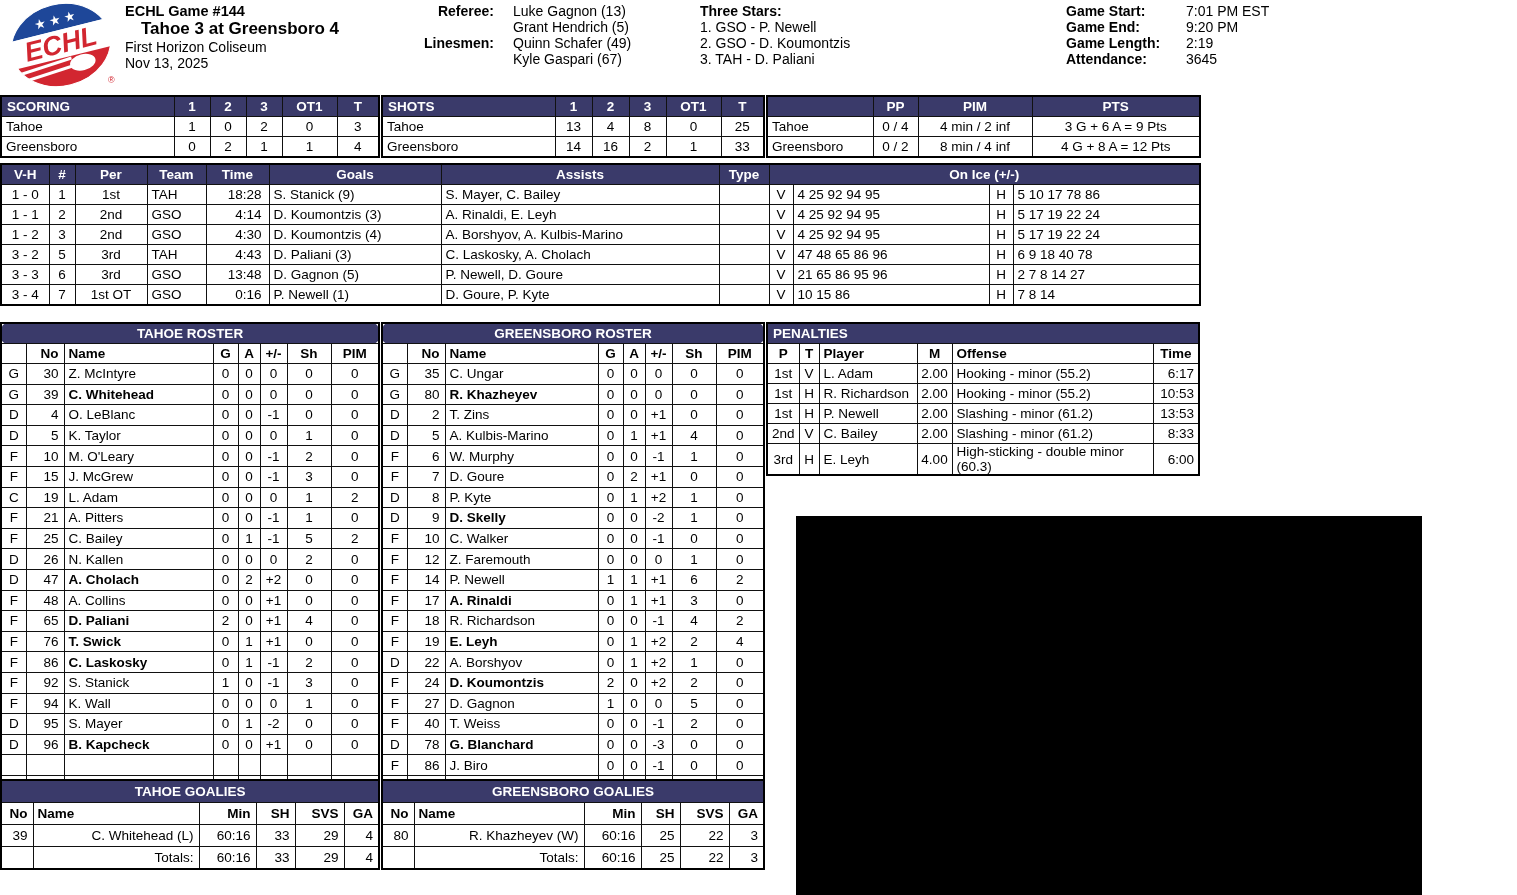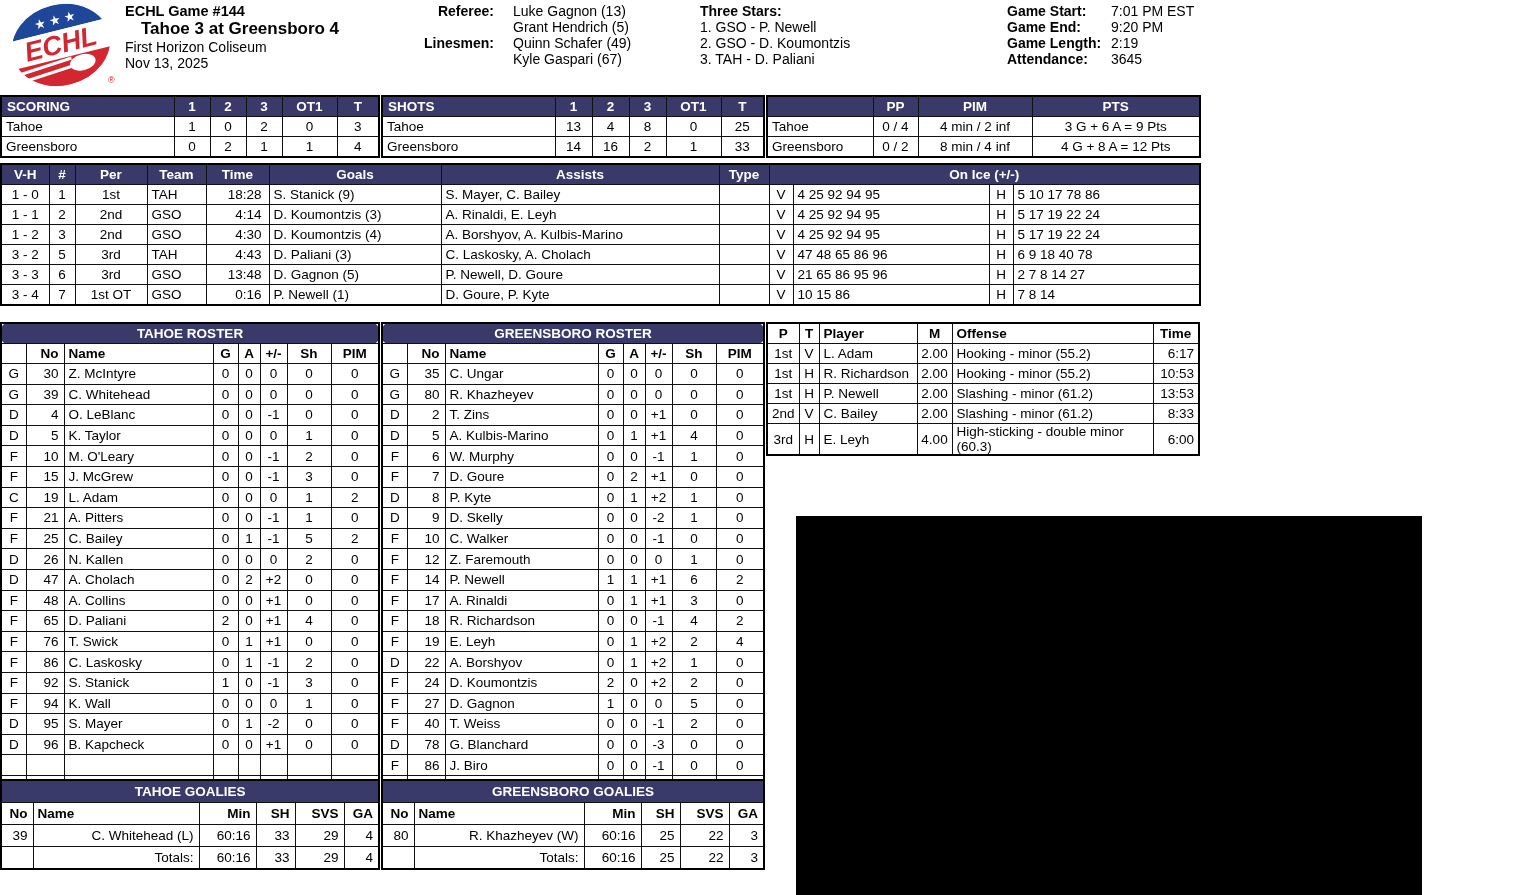--- a/index.html
+++ b/index.html
@@ -11,36 +11,36 @@
 
   
   .hblock{position:absolute;font-size:14px;line-height:16px;}
   .b{font-weight:bold;}
   #game-id{left:125px;top:3px;}
   #game-id .matchup{font-size:17px;line-height:20px;font-weight:bold;margin-left:16px;}
   #game-id .gl{font-size:14.5px;font-weight:bold;}
   #officials{left:388px;top:3px;display:grid;grid-template-columns:106px auto;column-gap:19px;}
   #officials .lab{text-align:right;font-weight:bold;}
   #three-stars{left:700px;top:3px;}
-  #game-info{left:1007px;top:3px;display:grid;grid-template-columns:100px auto;column-gap:4px;}
+  #game-info{left:1066px;top:3px;display:grid;grid-template-columns:100px auto;column-gap:20px;}
   #game-info .lab{font-weight:bold;}
 
   
   table{border-collapse:collapse;position:absolute;table-layout:fixed;
         font-size:13.5px;background:#fff;border:2px solid #000;}
   th,td{border:1px solid #111;padding:0 2px;height:19px;overflow:hidden;white-space:nowrap;}
   th{font-weight:bold;text-align:center;}
   .navy{background:var(--navy);color:#fff;}
   th.tleft{text-align:left;padding-left:5px;}
   td{text-align:center;}
   td[data-col="team"],td[data-col="name"],td[data-col="goal"],td[data-col="assists"],
   td[data-col="player"],td[data-col="offense"],td[data-col="v_on"],td[data-col="h_on"]
       {text-align:left;padding-left:4px;}
   td[data-col="no"]{text-align:right;padding-right:5px;}
-  .bname{font-weight:normal;}
+  .bname{font-weight:bold;}
 
   #goals-table td[data-col="time"]{text-align:right;padding-right:7px;}
 
   .roster th{height:19px;border-radius:7px;}
   .roster td{height:19.6px;}
   .roster th[data-col-h="no"]{text-align:right;padding-right:5px;}
   .roster th[data-col-h="name"]{text-align:left;padding-left:4px;}
   .roster tr.label-row td[data-col="name"]{text-align:right;padding-right:5px;}
 
   .penalties td{white-space:normal;}
@@ -850,20 +850,23 @@
     <colgroup>
         <col style="width:32px">
         <col style="width:20px">
         <col style="width:98px">
         <col style="width:35px">
         <col style="width:201px">
         <col style="width:46px">
       </colgroup>
     <thead>
       <tr>
+          <th class="navy tleft" colspan="6">PENALTIES</th>
+        </tr>
+      <tr>
         <th data-col-h="p">P</th>
         <th data-col-h="t">T</th>
         <th data-col-h="player">Player</th>
         <th data-col-h="m">M</th>
         <th data-col-h="offense">Offense</th>
         <th data-col-h="time">Time</th>
       </tr>
     </thead>
     <tbody>
         <tr>

